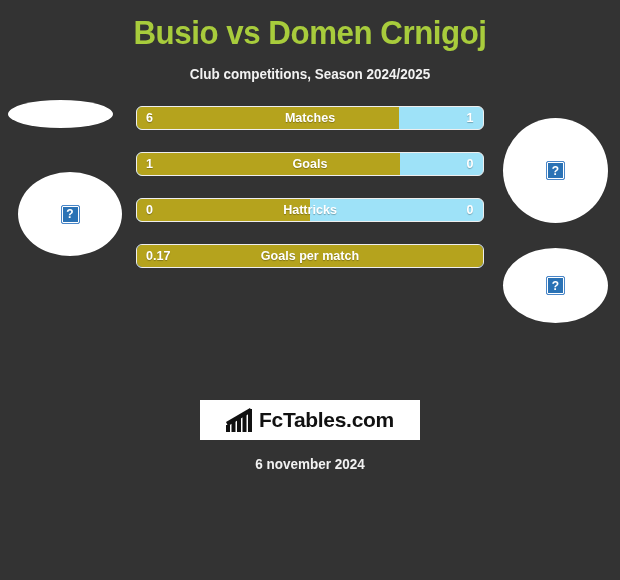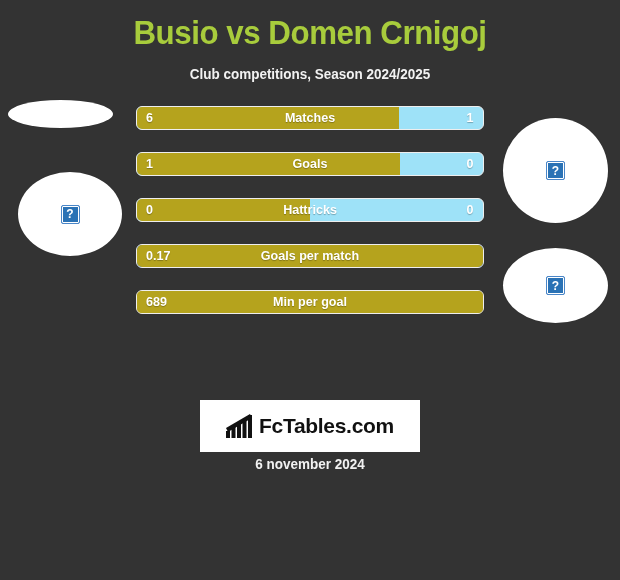--- a/index.html
+++ b/index.html
@@ -142,21 +142,21 @@
   .logo-wrap {
     position: absolute;
     left: 0;
     right: 0;
     top: 400px;
     display: flex;
     justify-content: center;
   }
   .logo-box {
     width: 220px;
-    height: 52px;
+    height: 40px;
     background: #ffffff;
     display: flex;
     align-items: center;
     justify-content: center;
     gap: 7px;
   }
   .logo-text {
     color: #111111;
     font-size: 21px;
     font-weight: bold;
@@ -214,25 +214,20 @@
         <div class="bar-row" style="background: rgb(158, 226, 248);">
           <div class="bar-fill" style="width: 50%; background: rgb(181, 163, 29);"></div>
           <span class="bar-home">0</span>
           <span class="bar-label">Hattricks</span>
           <span class="bar-away">0</span>
         </div>
         <div class="bar-row" style="background: #3b82f6;">
           <div class="bar-fill" style="width: 100%; background: rgb(181, 163, 29);"></div>
           <span class="bar-home">0.17</span>
           <span class="bar-label">Goals per match</span>
-        </div>
-        <div class="bar-row" style="background: rgb(181, 163, 29);">
-          <div class="bar-fill" style="width: 100%; background: rgb(181, 163, 29);"></div>
-          <span class="bar-home">689</span>
-          <span class="bar-label">Min per goal</span>
         </div>
       </div>
 
   </div>
 
   <div class="logo-wrap">
     <div class="logo-box">
       <svg width="26" height="24" viewBox="0 0 26 24">
         <rect x="0" y="17" width="4" height="7" fill="#111111"></rect>
         <rect x="5.5" y="13" width="4" height="11" fill="#111111"></rect>

